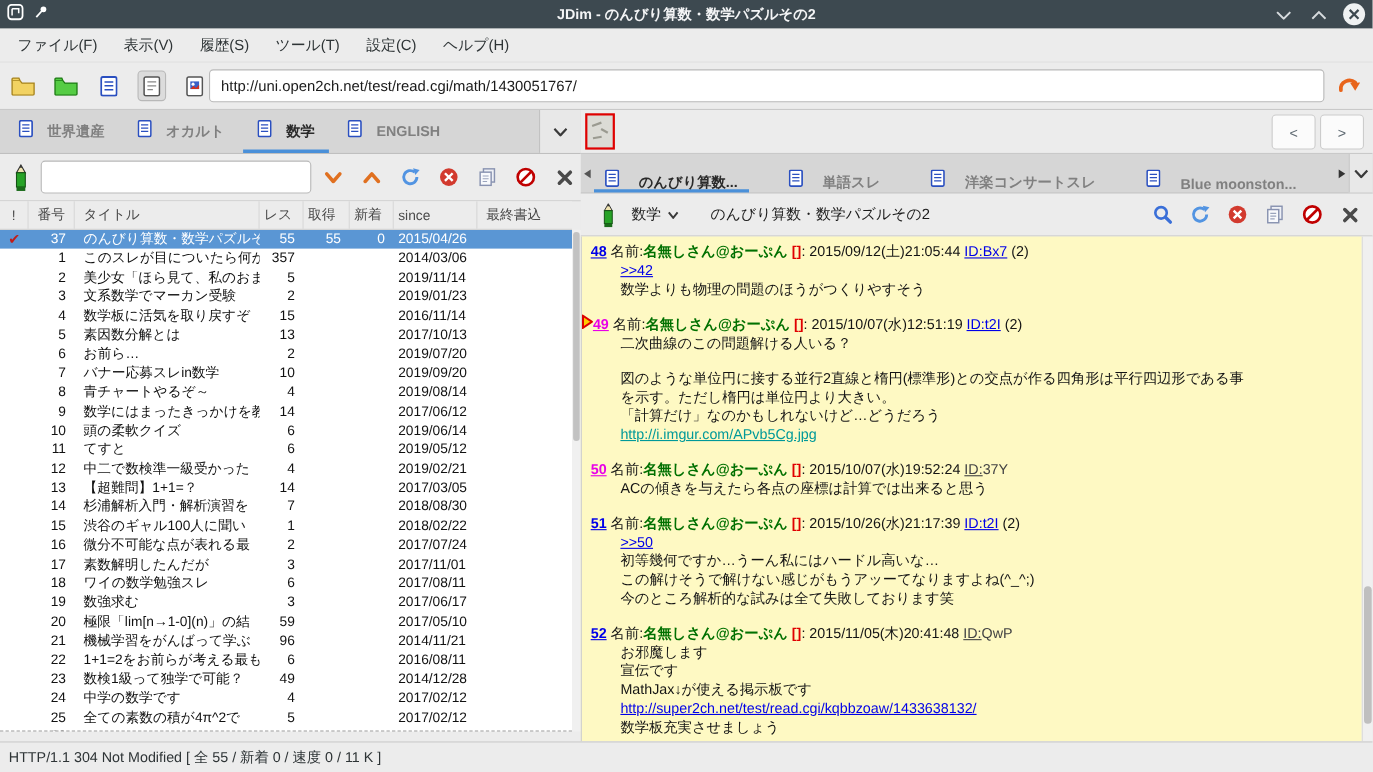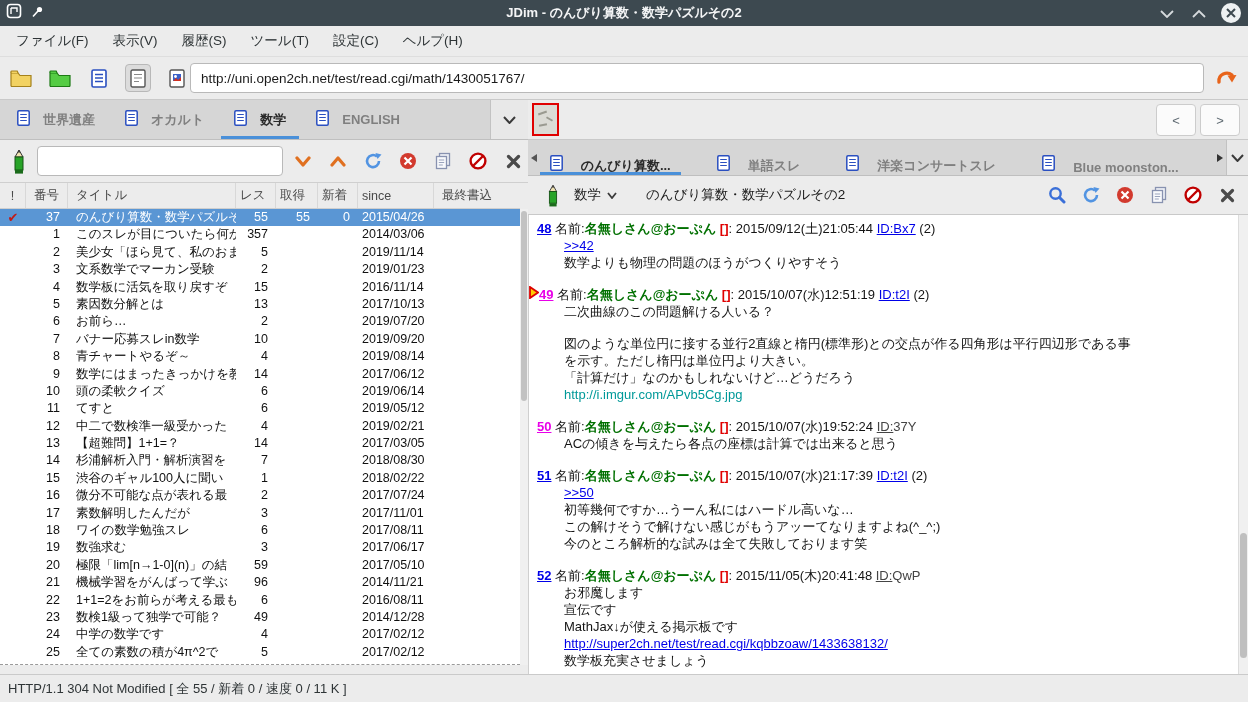--- a/index.html
+++ b/index.html
@@ -76,31 +76,31 @@
   .ttab.active .ttab-label { color:#2a2a2a; }
   .ttab-filler { flex:1; }
   .tdrop { width:33px; border-left:1px solid #c2c2c2; background:#e8e8e8; display:flex; align-items:center; justify-content:center; }
 
   .thread-toolbar { position:absolute; left:528px; top:176px; width:720px; height:39px; background:#ececec; border-bottom:1px solid #c9c9c9; }
   .thread-toolbar .pencil2 { position:absolute; left:16px; top:8px; width:20px; height:24px; }
   .board-select { position:absolute; left:46px; top:0; height:38px; display:flex; align-items:center; gap:6px; font-size:13.5px; color:#222; }
   .thread-title { position:absolute; left:118px; top:0; height:38px; display:flex; align-items:center; font-size:13.5px; color:#1a1a1a; }
   .thread-tb-icons { position:absolute; right:12px; top:0; height:38px; display:flex; align-items:center; gap:16px; }
 
-  .msg-area { position:absolute; left:528px; top:215px; width:710px; height:459px; background:#ffffff; border-left:1px solid #cfcfcf; overflow:hidden; padding:5px 4px 0 8px; font-size:13px; line-height:17px; color:#141414; }
+  .msg-area { position:absolute; left:528px; top:215px; width:710px; height:459px; background:#fef9c3; border-left:1px solid #cfcfcf; overflow:hidden; padding:5px 4px 0 8px; font-size:13px; line-height:17px; color:#141414; }
   .msg-scroll { position:absolute; left:1238px; top:215px; width:10px; height:459px; background:#f0f0f0; border-left:1px solid #dcdcdc; }
   .msg-scroll .thumb { position:absolute; left:1px; width:7px; top:318px; height:125px; background:#bfbfbf; border-radius:4px; }
 
   .post { margin-bottom:15px; }
   .post-body-line { padding-left:27px; white-space:nowrap; }
   .blankline { height:15px; }
   a.plink { color:#0000e8; text-decoration:underline; font-weight:bold; cursor:pointer; }
   a.pvisited { color:#e800e8; text-decoration:underline; font-weight:bold; cursor:pointer; }
   a.blink { color:#0000e8; text-decoration:underline; cursor:pointer; }
-  a.bimg { color:#009999; cursor:pointer; }
+  a.bimg { color:#009999; text-decoration:underline; cursor:pointer; }
   .pname { color:#007000; font-weight:bold; }
   .pmail { color:#e00000; font-weight:bold; }
   .pid-link { color:#0000e8; text-decoration:underline; cursor:pointer; }
   .pid-plain { color:#444; }
   .pid-plain u { text-decoration:underline; }
   .marker { display:inline-block; width:10px; margin-left:-8px; margin-right:0px; }
 
   
   .statusbar { position:absolute; left:0; top:674px; width:1248px; height:28px; background:#ececec; border-top:1px solid #cacaca; display:flex; align-items:center; padding-left:8px; font-size:13px; color:#2e3436; }
 </style>
@@ -703,21 +703,21 @@
         <div class="post-body-line">図のような単位円に接する並行2直線と楕円(標準形)との交点が作る四角形は平行四辺形である事</div>
         <div class="post-body-line">を示す。ただし楕円は単位円より大きい。</div>
         <div class="post-body-line">「計算だけ」なのかもしれないけど…どうだろう</div>
         <div class="post-body-line"><a class="bimg">http://i.imgur.com/APvb5Cg.jpg</a></div>
       </div>
       <div class="post">
         <div class="post-header"><a class="pvisited">50</a> <span>名前:</span><span class="pname">名無しさん@おーぷん</span> <span class="pmail">[]</span><span>: 2015/10/07(水)19:52:24 </span><span class="pid-plain"><u>ID:</u>37Y</span></div>
         <div class="post-body-line">ACの傾きを与えたら各点の座標は計算では出来ると思う</div>
       </div>
       <div class="post">
-        <div class="post-header"><a class="plink">51</a> <span>名前:</span><span class="pname">名無しさん@おーぷん</span> <span class="pmail">[]</span><span>: 2015/10/07(水)21:17:39 </span><a class="pid-link">ID:t2I</a><span> (2)</span></div>
+        <div class="post-header"><a class="plink">51</a> <span>名前:</span><span class="pname">名無しさん@おーぷん</span> <span class="pmail">[]</span><span>: 2015/10/26(水)21:17:39 </span><a class="pid-link">ID:t2I</a><span> (2)</span></div>
         <div class="post-body-line"><a class="blink">&gt;&gt;50</a></div>
         <div class="post-body-line">初等幾何ですか…うーん私にはハードル高いな…</div>
         <div class="post-body-line">この解けそうで解けない感じがもうアッーてなりますよね(^_^;)</div>
         <div class="post-body-line">今のところ解析的な試みは全て失敗しております笑</div>
       </div>
       <div class="post">
         <div class="post-header"><a class="plink">52</a> <span>名前:</span><span class="pname">名無しさん@おーぷん</span> <span class="pmail">[]</span><span>: 2015/11/05(木)20:41:48 </span><span class="pid-plain"><u>ID:</u>QwP</span></div>
         <div class="post-body-line">お邪魔します</div>
         <div class="post-body-line">宣伝です</div>
         <div class="post-body-line">MathJax↓が使える掲示板です</div>

